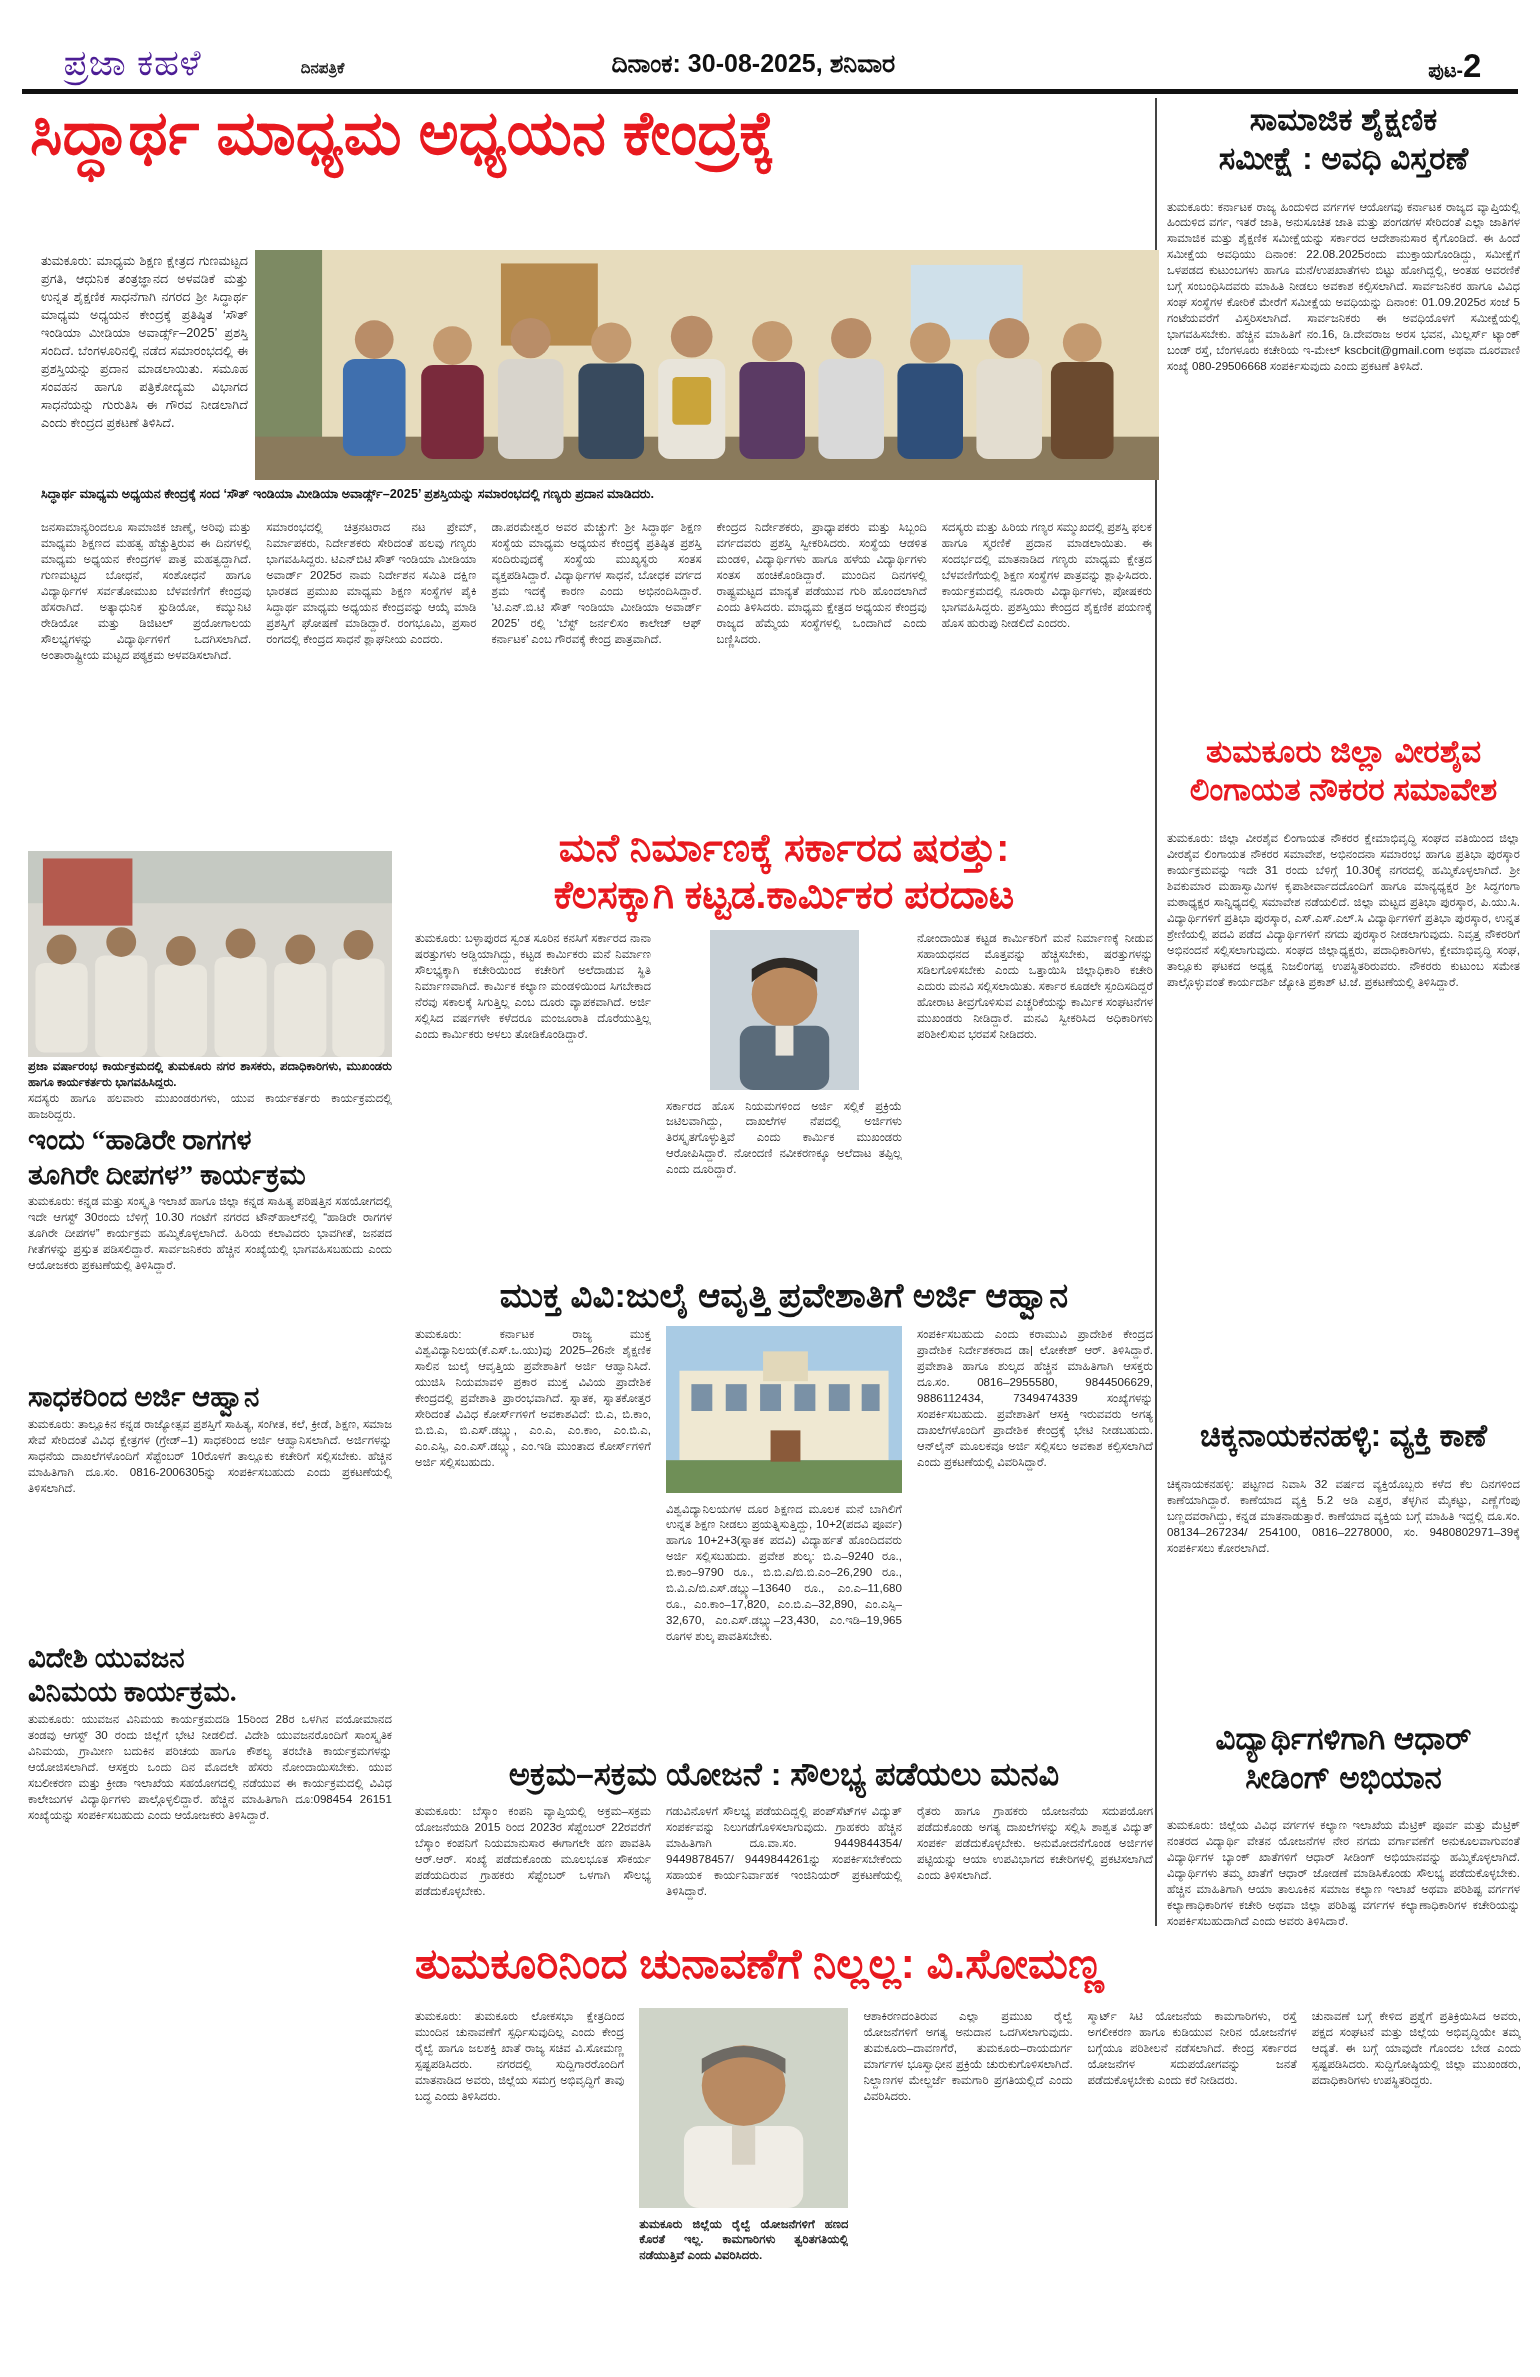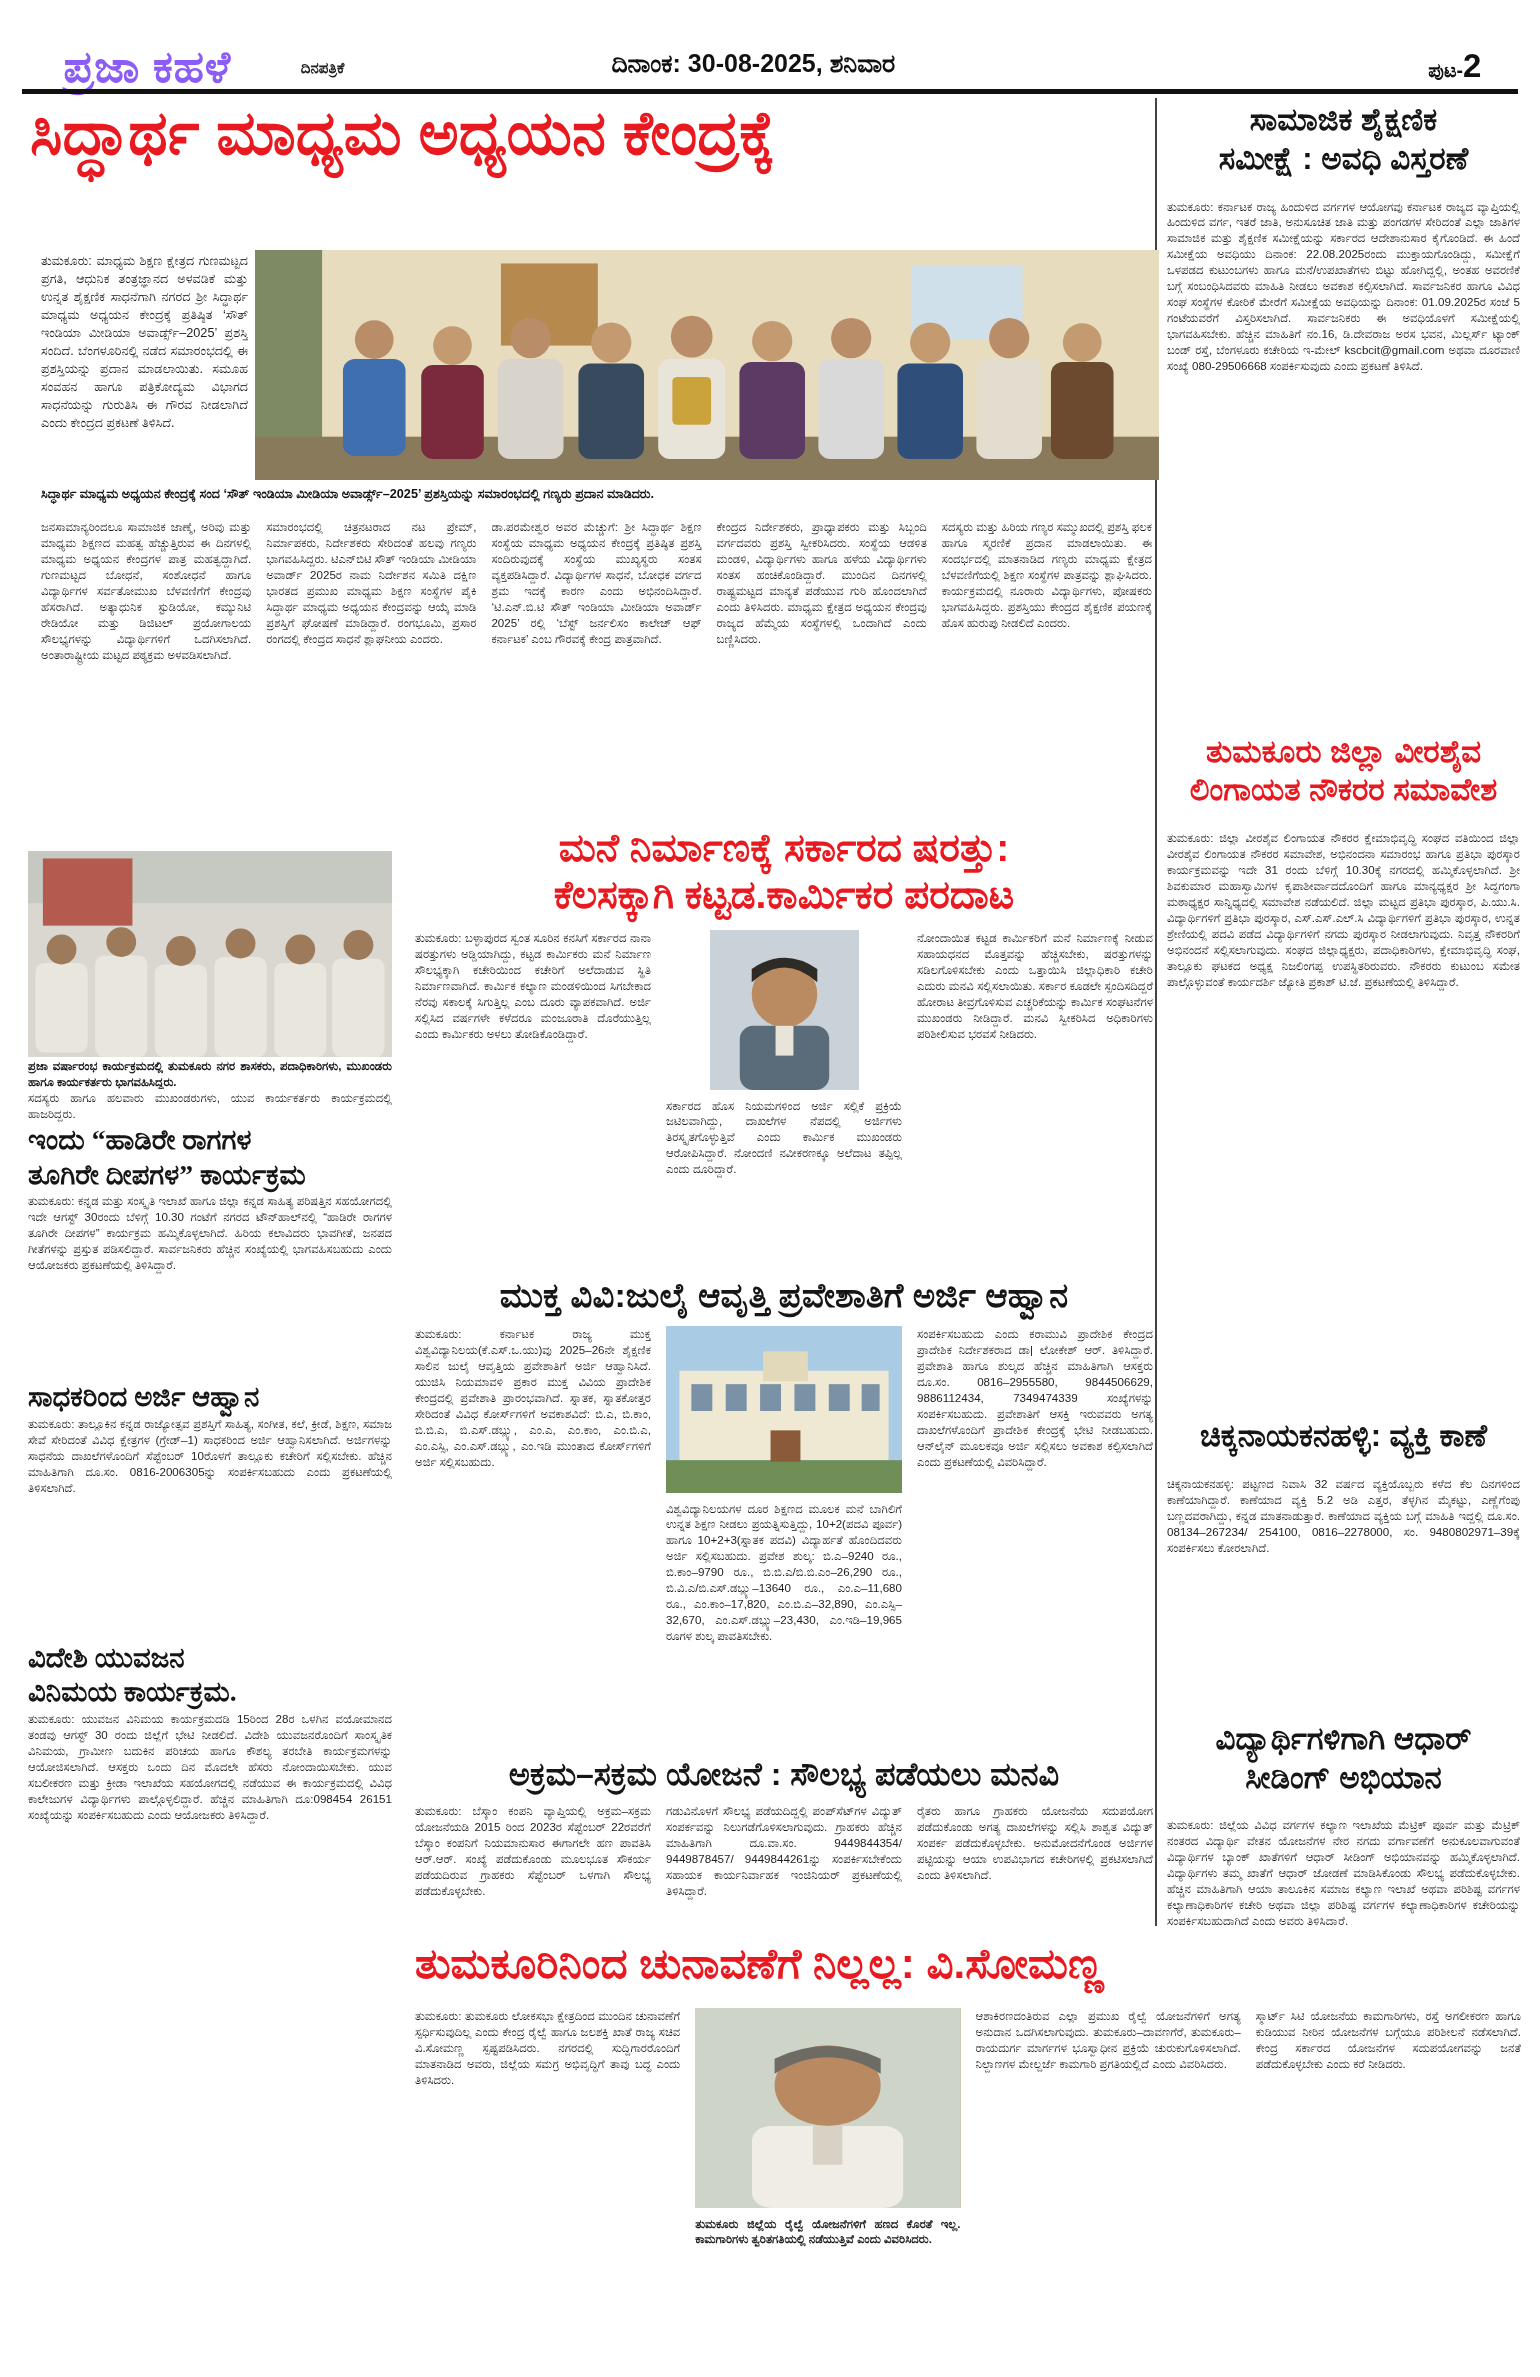--- a/index.html
+++ b/index.html
@@ -1,20 +1,20 @@
 <!DOCTYPE html>
 <html style="font-size:12px"><head>
 <meta charset="utf-8">
 <style>
   html,body{margin:0;padding:0;background:#888;}
   .page{position:relative;width:1541px;height:2377px;background:#ffffff;
         font-family:"Liberation Sans","DejaVu Sans",sans-serif;color:#1d1d1d;overflow:hidden;}
   .abs{position:absolute;}
   
-  .masthead-title{font-size:44px;font-weight:bold;letter-spacing:0.7px;color:#8b5cf6;}
+  .masthead-title{font-size:36px;font-weight:normal;letter-spacing:0.7px;color:#4c1d95;}
   .masthead-sub{font-size:15px;font-weight:bold;color:#222;margin-left:10.4px;}
   .dateline{font-size:25px;font-weight:bold;color:#111;}
   .pagenum{font-size:19.4px;font-weight:bold;color:#111;}
   .pagenum b{font-size:33px;}
   .hrule{background:#111;}
   .vrule{background:#444;}
   
   .hl-red{color:#e8191f;font-weight:bold;}
   .hl-black{color:#161616;font-weight:bold;}
   .main-hl{font-size:61px;line-height:1.18;letter-spacing:0px;}
@@ -202,20 +202,21 @@
           <circle cx="135" cy="104" r="54" fill="#b98a62"></circle>
           <path d="M81 88 q54 -44 108 0 l0 -20 q-54 -34 -108 0 z" fill="#6e6a64"></path>
           <rect x="58" y="158" width="154" height="110" rx="20" fill="#f0ede6"></rect>
           <rect x="120" y="158" width="30" height="52" fill="#d8d2c4"></rect>
         </svg>
       </div>
       <div class="bt" style="flex:1;">ತುಮಕೂರು ಜಿಲ್ಲೆಯ ರೈಲ್ವೆ ಯೋಜನೆಗಳಿಗೆ ಹಣದ ಕೊರತೆ ಇಲ್ಲ. ಕಾಮಗಾರಿಗಳು ತ್ವರಿತಗತಿಯಲ್ಲಿ ನಡೆಯುತ್ತಿವೆ ಎಂದು ವಿವರಿಸಿದರು.</div>
     </div>
     <div class="col bt">ಆಶಾಕಿರಣದಂತಿರುವ ಎಲ್ಲಾ ಪ್ರಮುಖ ರೈಲ್ವೆ ಯೋಜನೆಗಳಿಗೆ ಅಗತ್ಯ ಅನುದಾನ ಒದಗಿಸಲಾಗುವುದು. ತುಮಕೂರು–ದಾವಣಗೆರೆ, ತುಮಕೂರು–ರಾಯದುರ್ಗ ಮಾರ್ಗಗಳ ಭೂಸ್ವಾಧೀನ ಪ್ರಕ್ರಿಯೆ ಚುರುಕುಗೊಳಿಸಲಾಗಿದೆ. ನಿಲ್ದಾಣಗಳ ಮೇಲ್ದರ್ಜೆ ಕಾಮಗಾರಿ ಪ್ರಗತಿಯಲ್ಲಿದೆ ಎಂದು ವಿವರಿಸಿದರು.</div>
     <div class="col bt">ಸ್ಮಾರ್ಟ್ ಸಿಟಿ ಯೋಜನೆಯ ಕಾಮಗಾರಿಗಳು, ರಸ್ತೆ ಅಗಲೀಕರಣ ಹಾಗೂ ಕುಡಿಯುವ ನೀರಿನ ಯೋಜನೆಗಳ ಬಗ್ಗೆಯೂ ಪರಿಶೀಲನೆ ನಡೆಸಲಾಗಿದೆ. ಕೇಂದ್ರ ಸರ್ಕಾರದ ಯೋಜನೆಗಳ ಸದುಪಯೋಗವನ್ನು ಜನತೆ ಪಡೆದುಕೊಳ್ಳಬೇಕು ಎಂದು ಕರೆ ನೀಡಿದರು.</div>
+    <div class="col bt">ಚುನಾವಣೆ ಬಗ್ಗೆ ಕೇಳಿದ ಪ್ರಶ್ನೆಗೆ ಪ್ರತಿಕ್ರಿಯಿಸಿದ ಅವರು, ಪಕ್ಷದ ಸಂಘಟನೆ ಮತ್ತು ಜಿಲ್ಲೆಯ ಅಭಿವೃದ್ಧಿಯೇ ತಮ್ಮ ಆದ್ಯತೆ. ಈ ಬಗ್ಗೆ ಯಾವುದೇ ಗೊಂದಲ ಬೇಡ ಎಂದು ಸ್ಪಷ್ಟಪಡಿಸಿದರು. ಸುದ್ದಿಗೋಷ್ಠಿಯಲ್ಲಿ ಜಿಲ್ಲಾ ಮುಖಂಡರು, ಪದಾಧಿಕಾರಿಗಳು ಉಪಸ್ಥಿತರಿದ್ದರು.</div>
   </div>
 
   <div class="abs stack" style="left:1167px;top:101px;width:353px;height:1825px;overflow:hidden;gap:20px;">
     <div class="hl-black right-hl" style="flex:none;">
       <div>ಸಾಮಾಜಿಕ ಶೈಕ್ಷಣಿಕ</div>
       <div>ಸಮೀಕ್ಷೆ : ಅವಧಿ ವಿಸ್ತರಣೆ</div>
     </div>
     <div class="bt" style="flex:none;height:514px;">ತುಮಕೂರು: ಕರ್ನಾಟಕ ರಾಜ್ಯ ಹಿಂದುಳಿದ ವರ್ಗಗಳ ಆಯೋಗವು ಕರ್ನಾಟಕ ರಾಜ್ಯದ ವ್ಯಾಪ್ತಿಯಲ್ಲಿ ಹಿಂದುಳಿದ ವರ್ಗ, ಇತರೆ ಜಾತಿ, ಅನುಸೂಚಿತ ಜಾತಿ ಮತ್ತು ಪಂಗಡಗಳ ಸೇರಿದಂತೆ ಎಲ್ಲಾ ಜಾತಿಗಳ ಸಾಮಾಜಿಕ ಮತ್ತು ಶೈಕ್ಷಣಿಕ ಸಮೀಕ್ಷೆಯನ್ನು ಸರ್ಕಾರದ ಆದೇಶಾನುಸಾರ ಕೈಗೊಂಡಿದೆ. ಈ ಹಿಂದೆ ಸಮೀಕ್ಷೆಯ ಅವಧಿಯು ದಿನಾಂಕ: 22.08.2025ರಂದು ಮುಕ್ತಾಯಗೊಂಡಿದ್ದು, ಸಮೀಕ್ಷೆಗೆ ಒಳಪಡದ ಕುಟುಂಬಗಳು ಹಾಗೂ ಮನೆ/ಉಪಖಾತೆಗಳು ಬಿಟ್ಟು ಹೋಗಿದ್ದಲ್ಲಿ, ಅಂತಹ ಅವರಣಿಕೆ ಬಗ್ಗೆ ಸಂಬಂಧಿಸಿದವರು ಮಾಹಿತಿ ನೀಡಲು ಅವಕಾಶ ಕಲ್ಪಿಸಲಾಗಿದೆ. ಸಾರ್ವಜನಿಕರ ಹಾಗೂ ವಿವಿಧ ಸಂಘ ಸಂಸ್ಥೆಗಳ ಕೋರಿಕೆ ಮೇರೆಗೆ ಸಮೀಕ್ಷೆಯ ಅವಧಿಯನ್ನು ದಿನಾಂಕ: 01.09.2025ರ ಸಂಜೆ 5 ಗಂಟೆಯವರೆಗೆ ವಿಸ್ತರಿಸಲಾಗಿದೆ. ಸಾರ್ವಜನಿಕರು ಈ ಅವಧಿಯೊಳಗೆ ಸಮೀಕ್ಷೆಯಲ್ಲಿ ಭಾಗವಹಿಸಬೇಕು. ಹೆಚ್ಚಿನ ಮಾಹಿತಿಗೆ ನಂ.16, ಡಿ.ದೇವರಾಜ ಅರಸ ಭವನ, ಮಿಲ್ಲರ್ಸ್ ಟ್ಯಾಂಕ್ ಬಂಡ್ ರಸ್ತೆ, ಬೆಂಗಳೂರು ಕಚೇರಿಯ ಇ-ಮೇಲ್ kscbcit@gmail.com ಅಥವಾ ದೂರವಾಣಿ ಸಂಖ್ಯೆ 080-29506668 ಸಂಪರ್ಕಿಸುವುದು ಎಂದು ಪ್ರಕಟಣೆ ತಿಳಿಸಿದೆ.</div>
     <div class="hl-red right-hl" style="flex:none;">
       <div>ತುಮಕೂರು ಜಿಲ್ಲಾ ವೀರಶೈವ</div>

